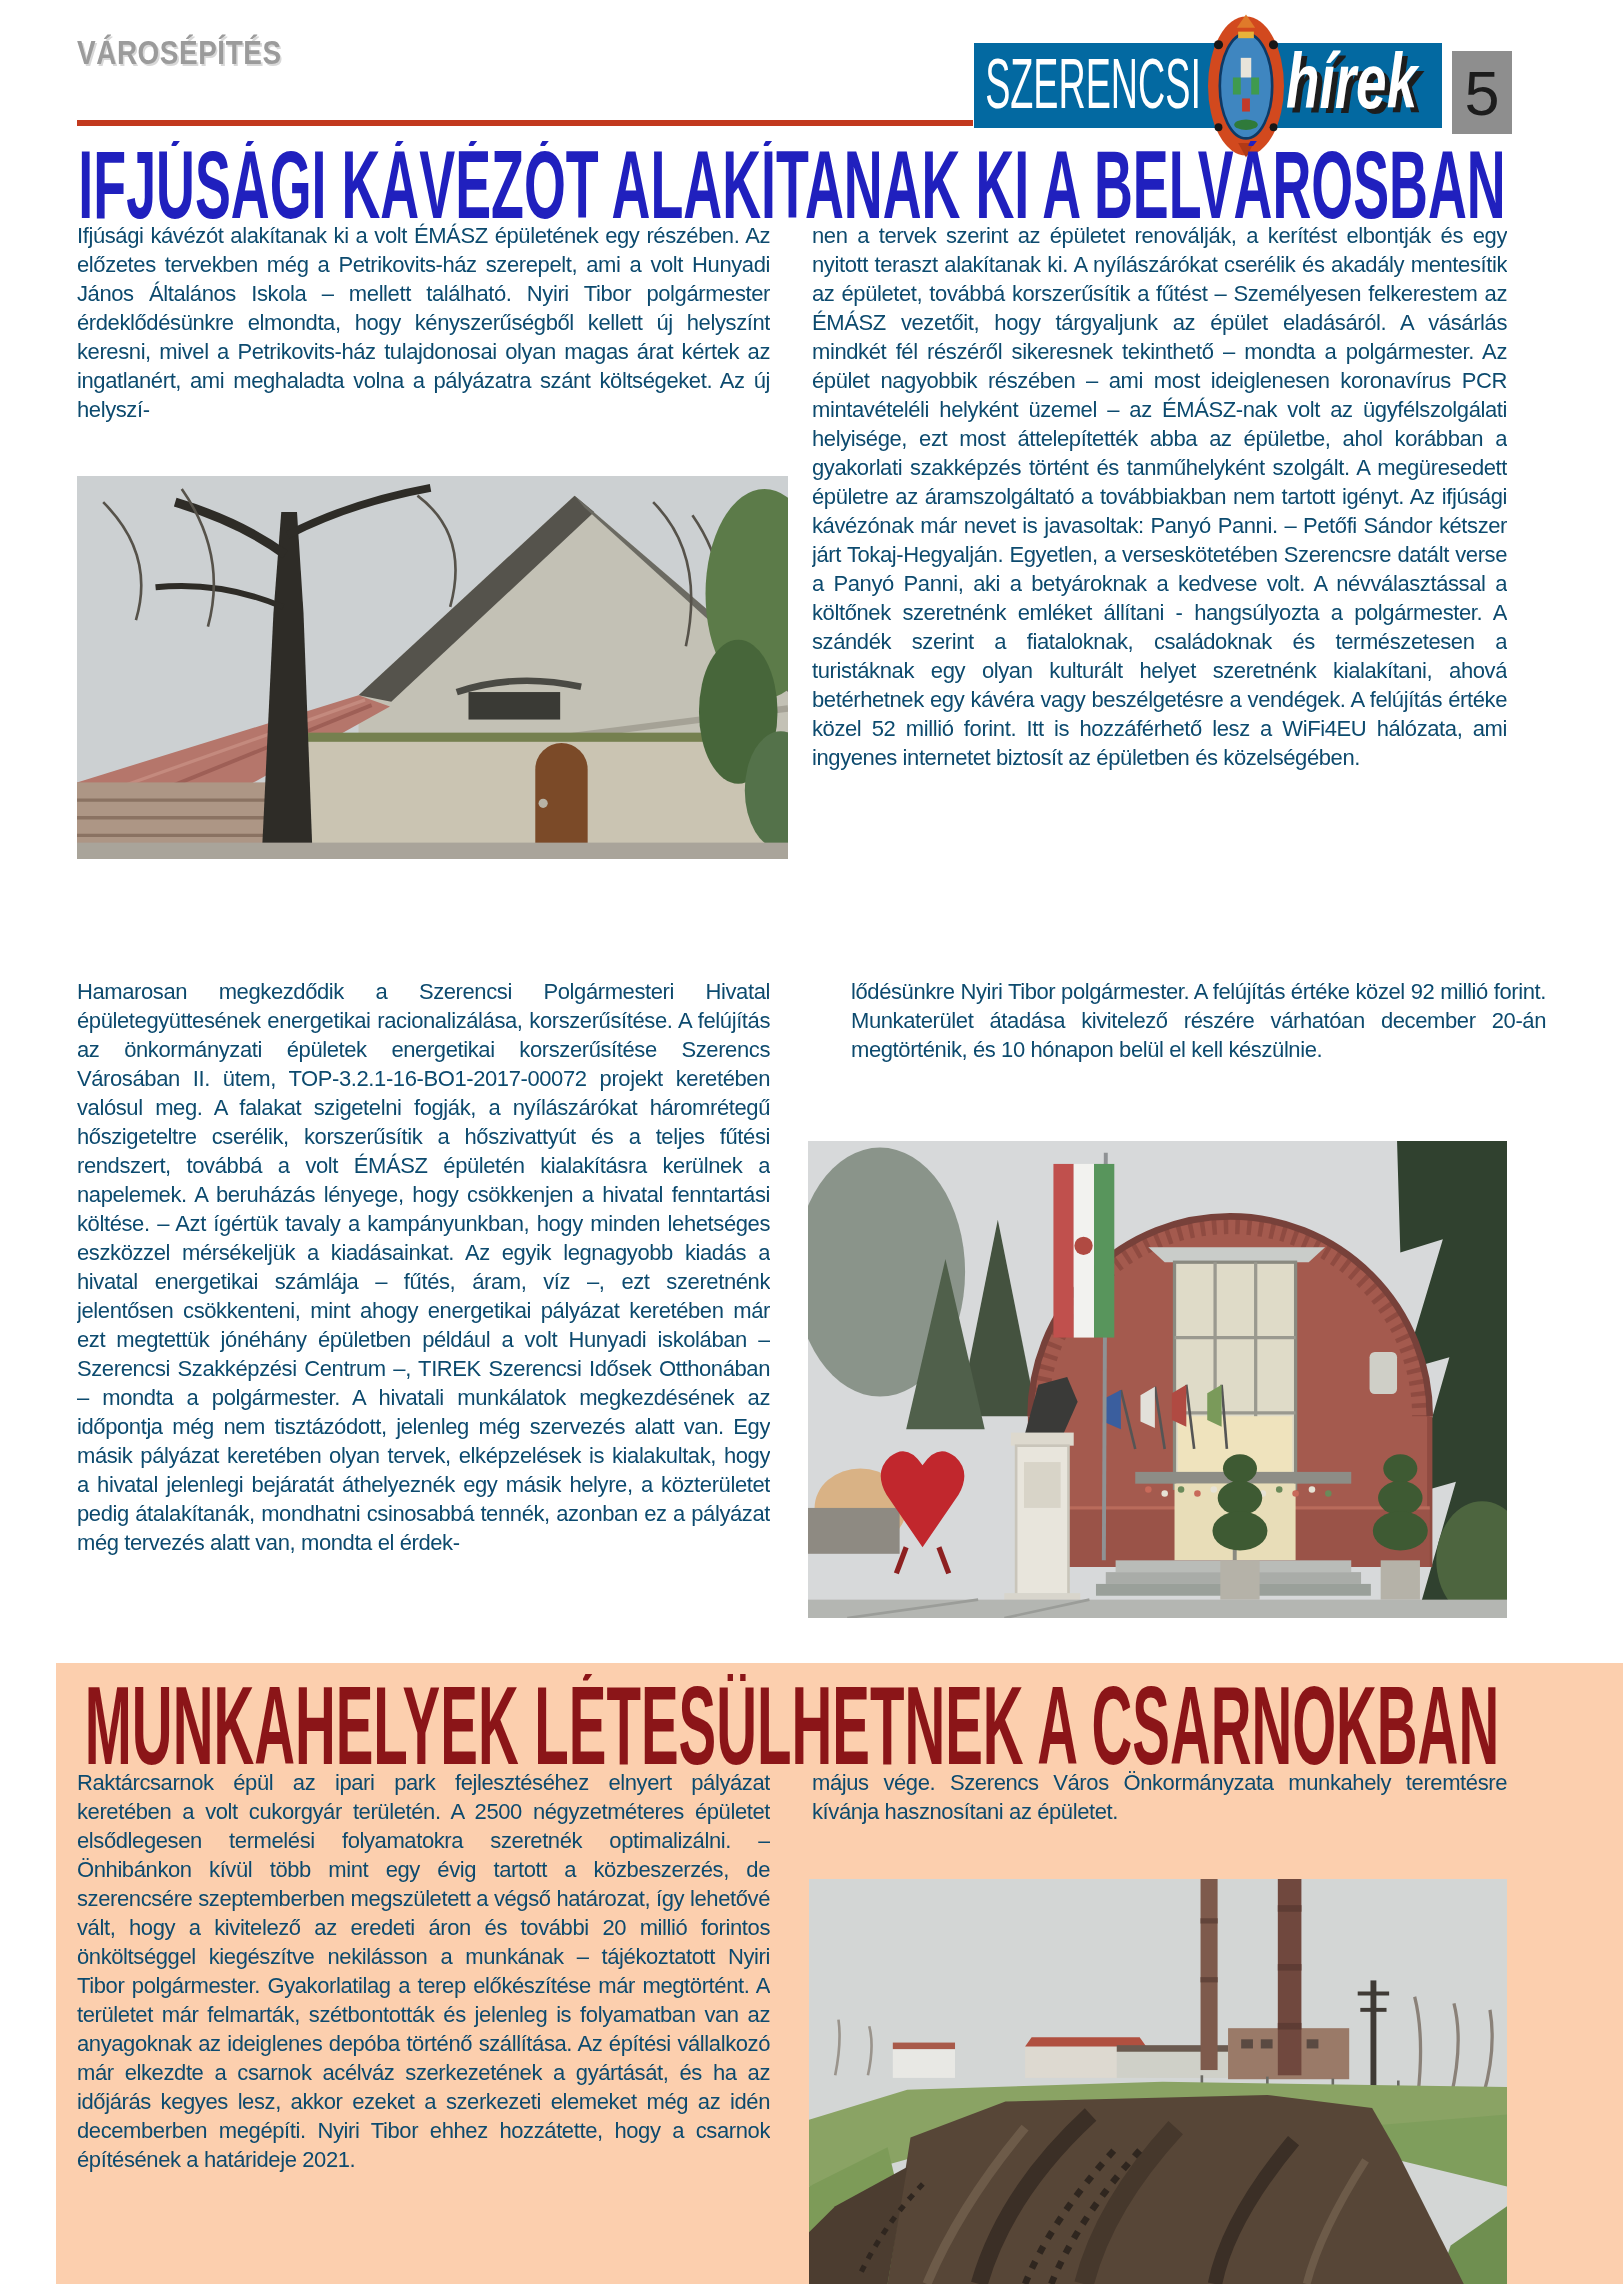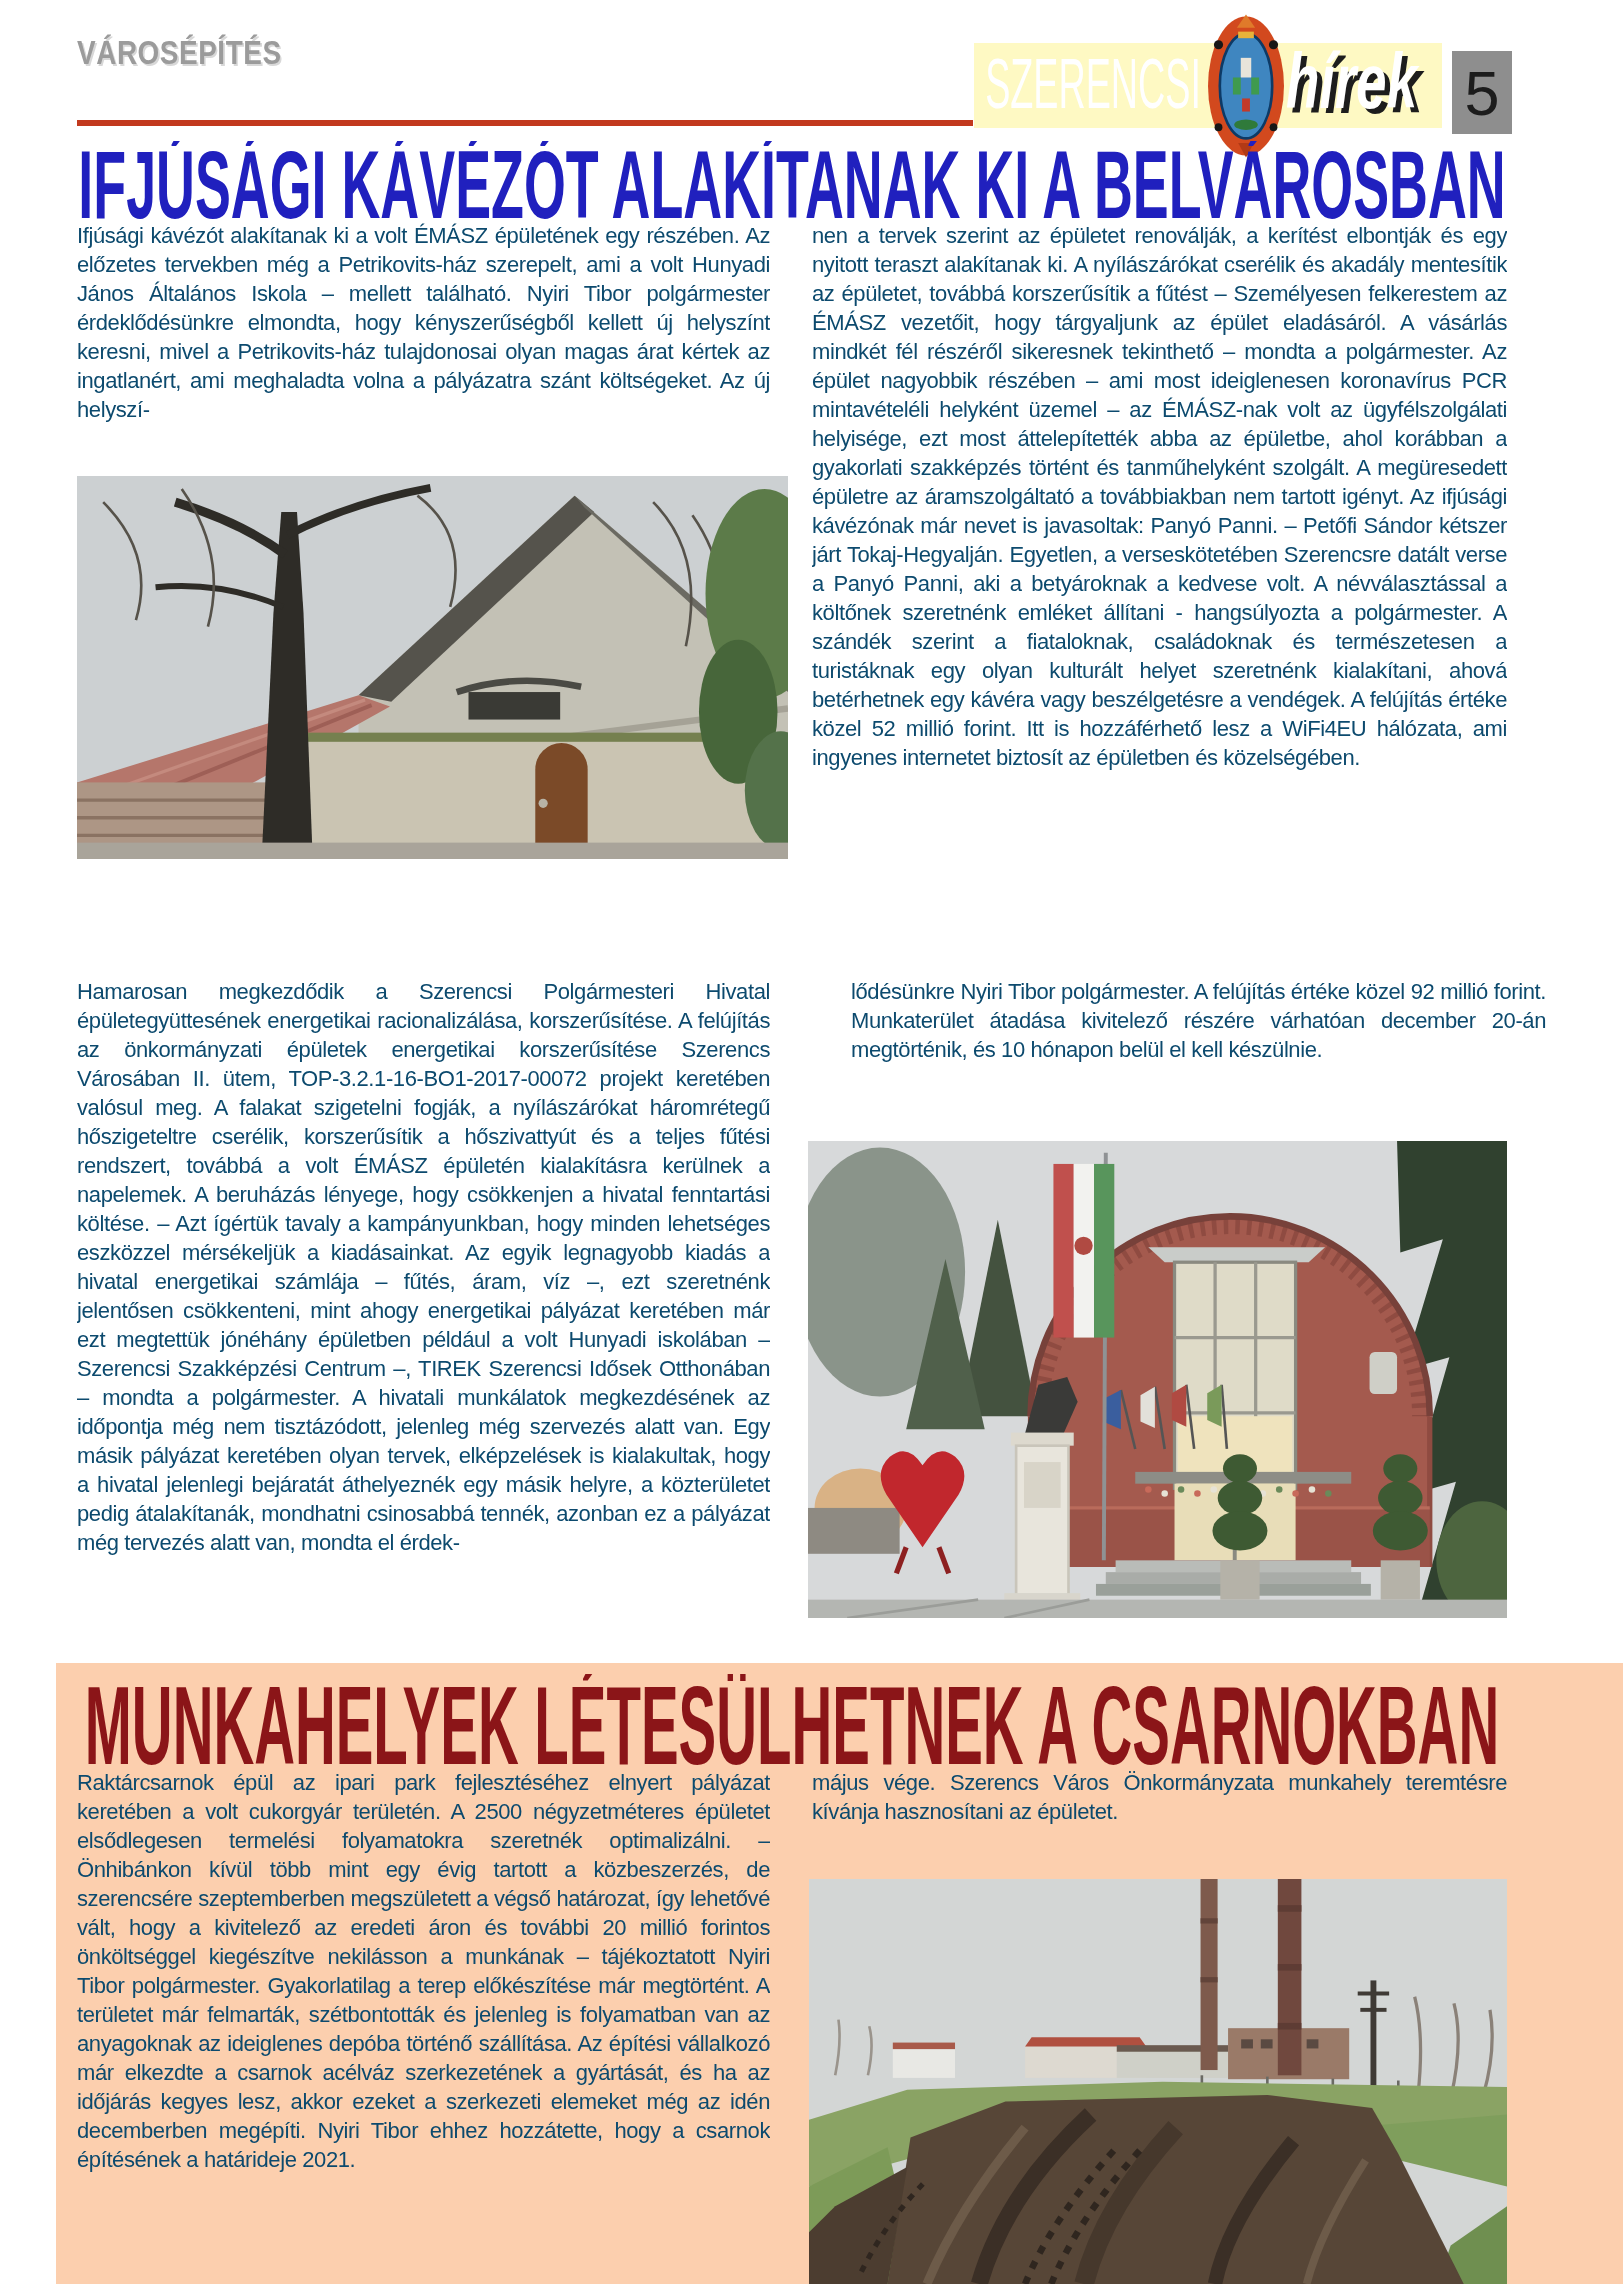--- a/index.html
+++ b/index.html
@@ -7,21 +7,21 @@
         font-family:"Liberation Sans",sans-serif;}
   .abs{position:absolute;}
   .body-col{font-size:22px;line-height:29px;letter-spacing:-0.4px;color:#0c4a6e;
             text-align:justify;overflow:hidden;}
   .title-svg{display:block;width:100%;height:100%;}
   .photo-svg{display:block;width:100%;height:100%;}
   #section-label{font-size:34px;font-weight:bold;color:#9b9b9b;letter-spacing:0.7px;
                  transform:scaleX(0.82);transform-origin:left top;
                  text-shadow:2px 2px 0 #d8d8d8;white-space:nowrap;}
   #header-rule{background:#c2391e;}
-  #masthead-box{background:#fef9c3;}
+  #masthead-box{background:#0369a1;}
   #page-number-box{background:#8e8e8e;display:flex;align-items:center;justify-content:center;
                    font-size:63px;color:#1c1c1c;}
   #peach-band{background:#fccfae;}
   .photo-frame{overflow:hidden;}
 </style>
 </head>
 <body>
 
 <div id="page">
 

